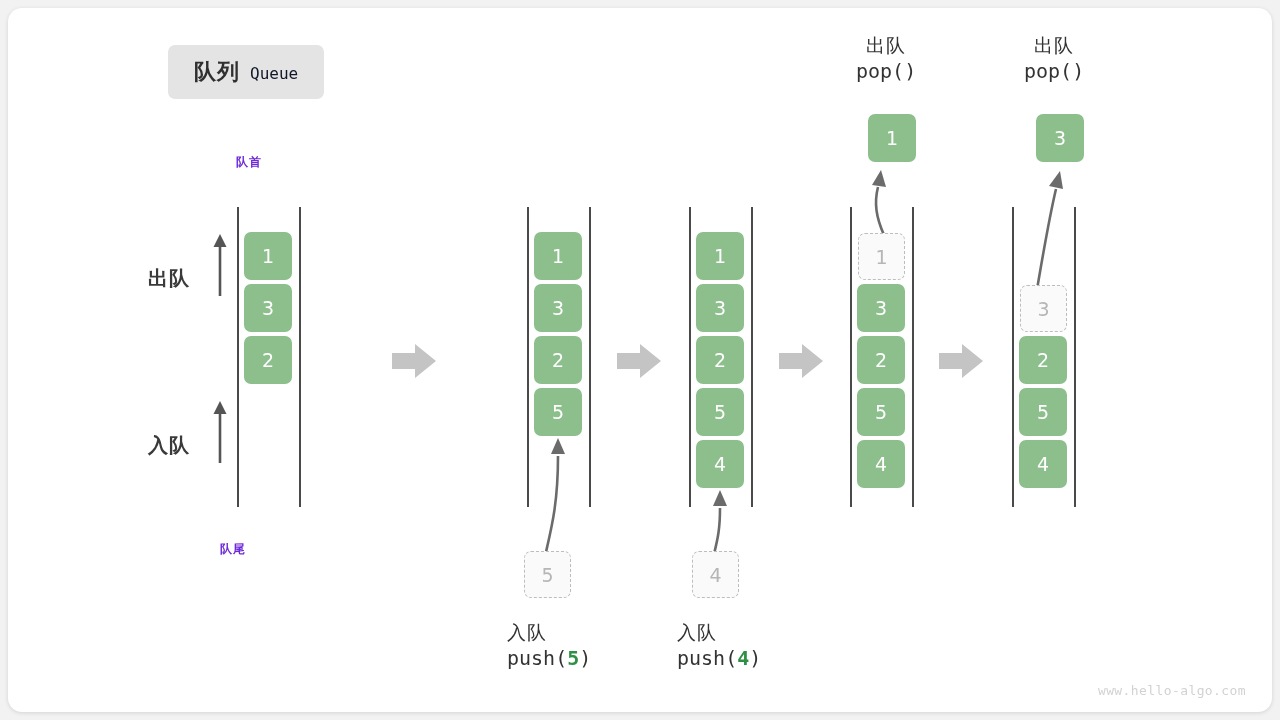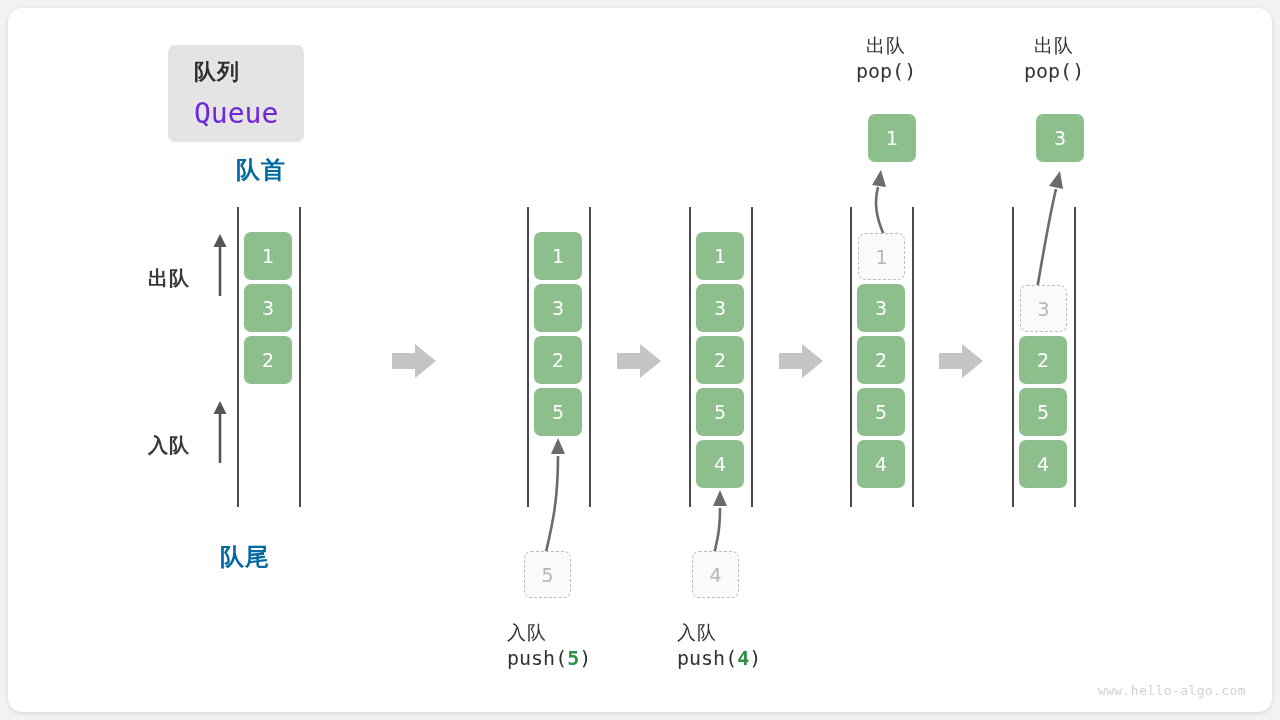--- a/index.html
+++ b/index.html
@@ -28,38 +28,37 @@
   .title-badge {
     position: absolute;
     left: 168px; top: 45px;
     padding: 12px 26px;
     background: #e4e4e4;
     border-radius: 7px;
     display: flex;
     align-items: baseline;
     gap: 10px;
     white-space: nowrap;
-    flex-direction: column;
   }
   .title-cn {
     font-size: 22px; font-weight: bold; color: #2f2f2f;
     letter-spacing: 1px;
   }
   .title-en {
     font-family: "DejaVu Sans Mono", "Liberation Mono", monospace;
-    font-size: 28px; color: #6d28d9;
+    font-size: 16px; color: #0f172a;
   }
   
   .lbl {
     position: absolute;
     white-space: nowrap;
     color: #3a3a3a;
   }
   .lbl-bold { font-weight: bold; font-size: 20px; letter-spacing: 1px; }
-  .head-tail { font-weight: bold; font-size: 24px; color: #0369a1; letter-spacing: 1px; }
+  .head-tail { font-weight: bold; font-size: 12px; color: #6d28d9; letter-spacing: 1px; }
   
   .column { position: absolute; }
   .rail {
     position: absolute;
     width: 1.6px;
     background: #4a4a4a;
   }
   .cell {
     position: absolute;
     width: 48px; height: 48px;

